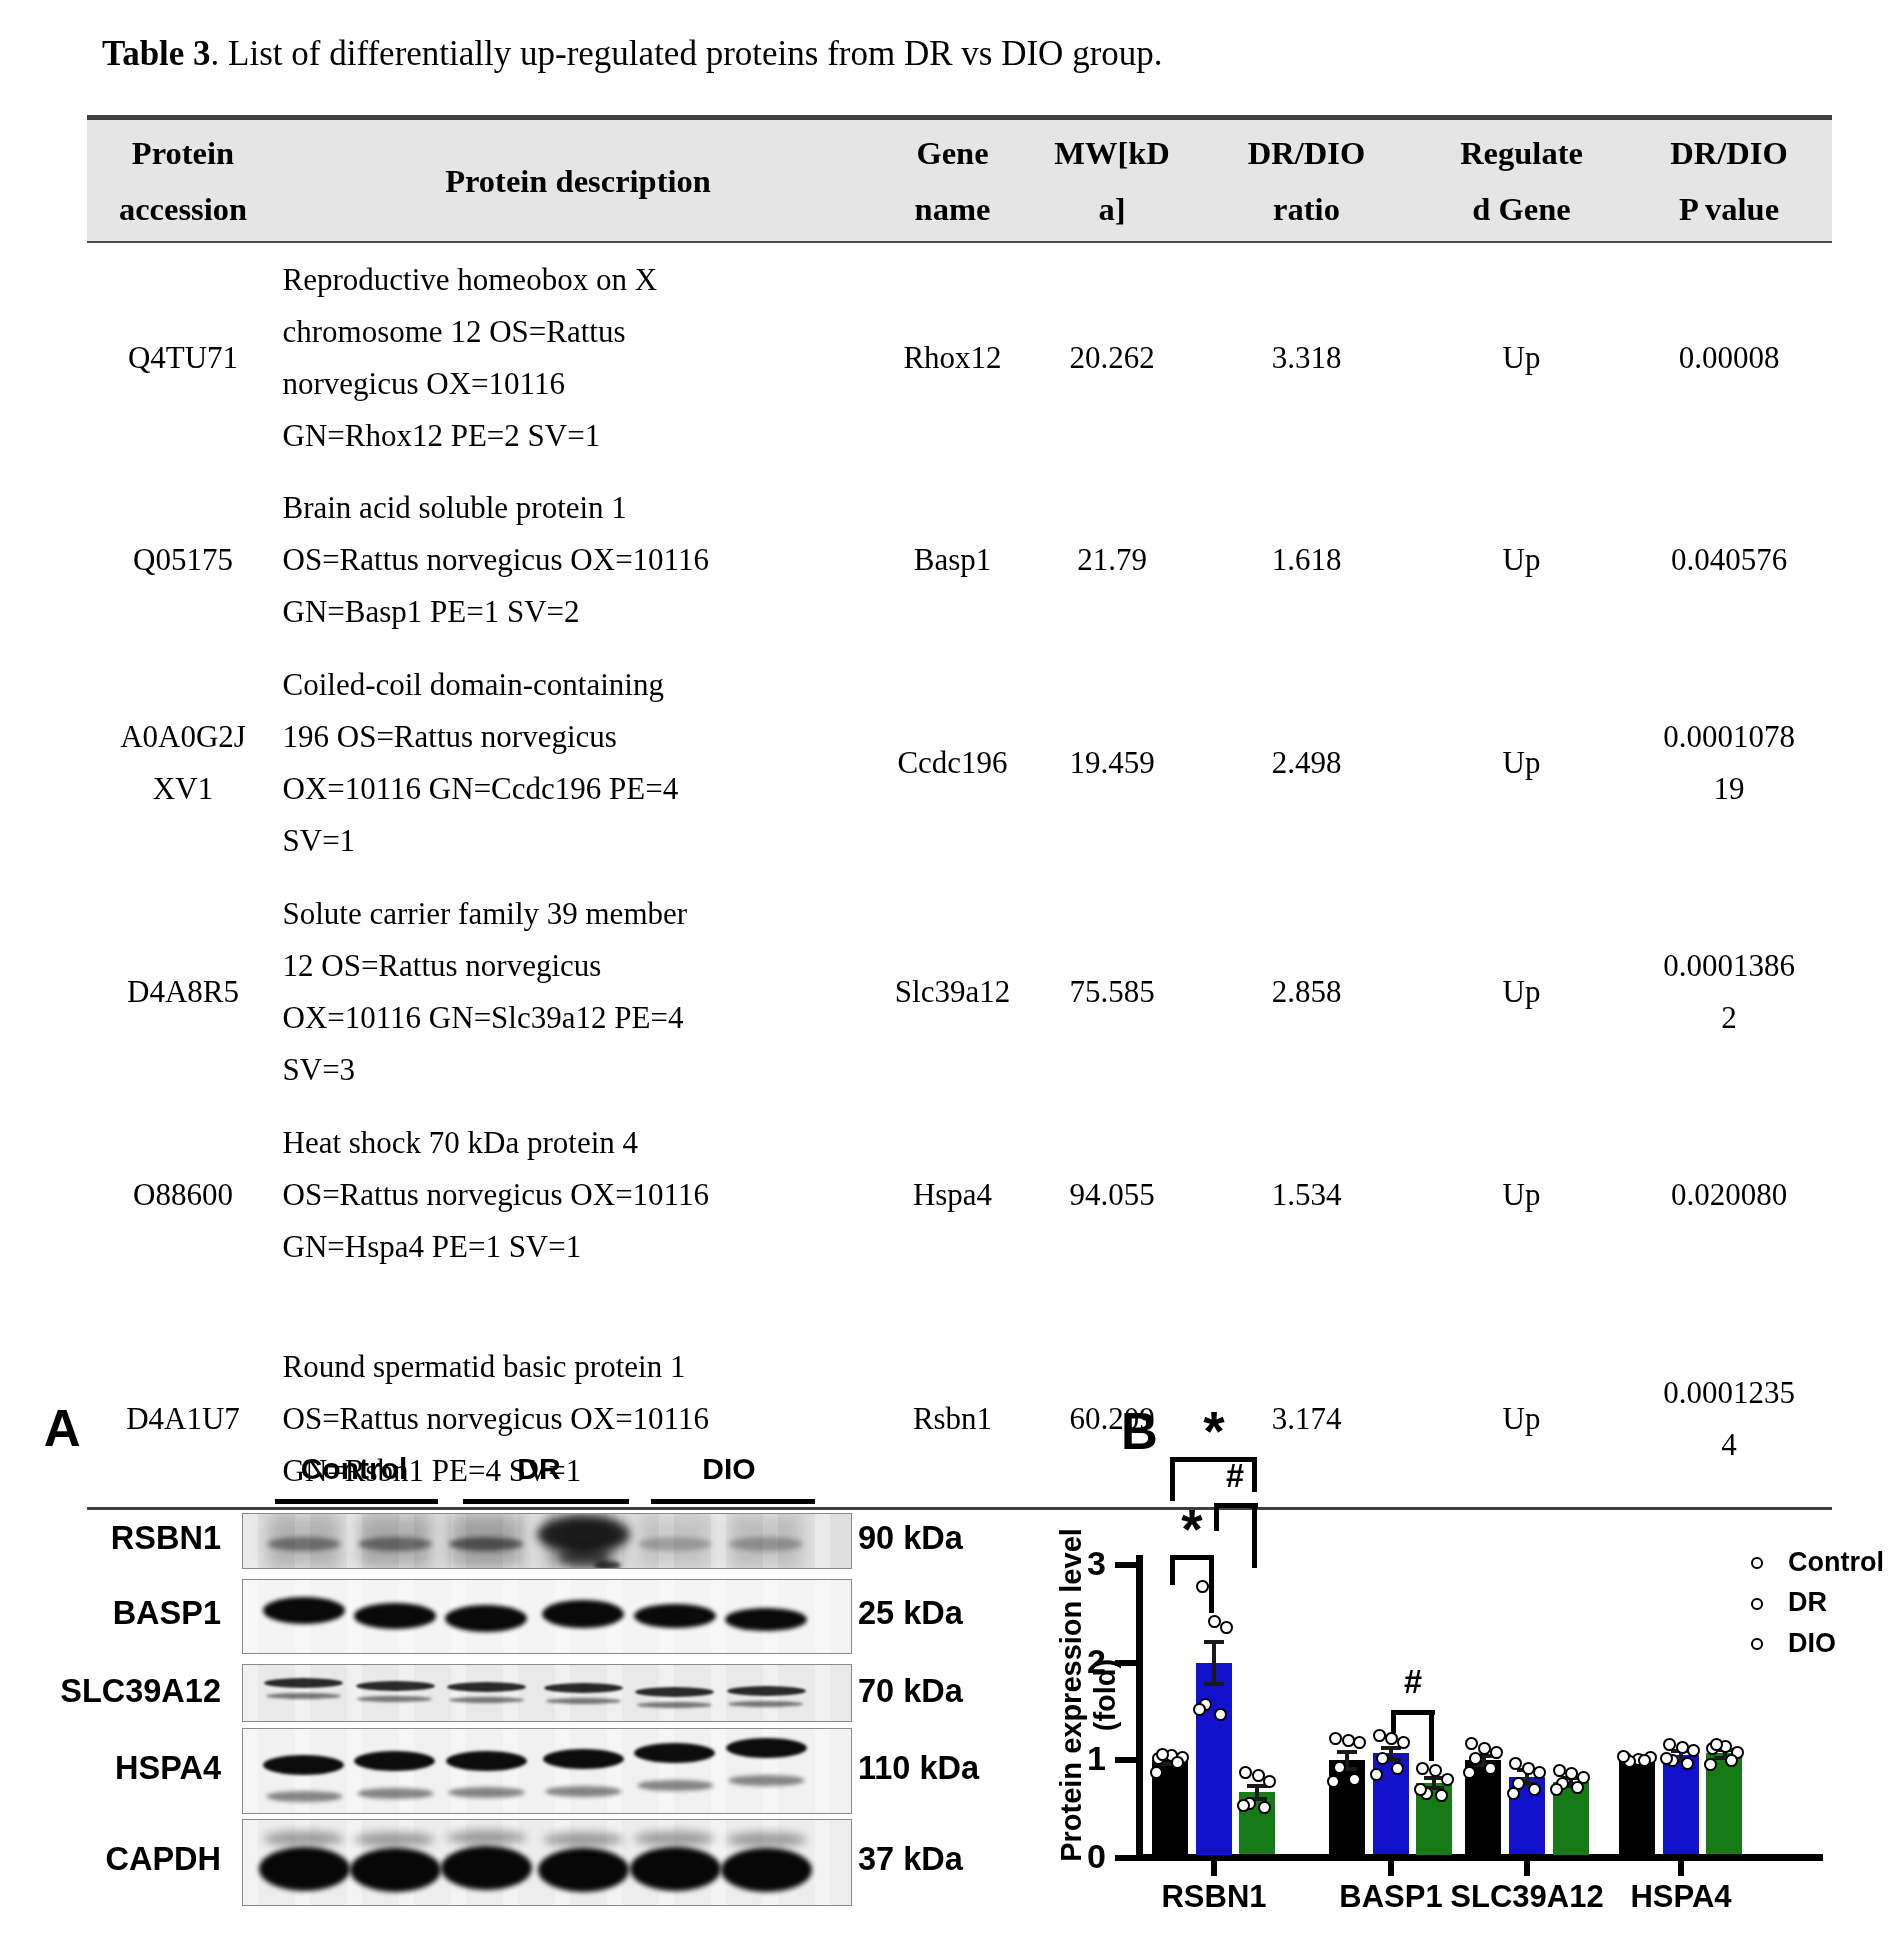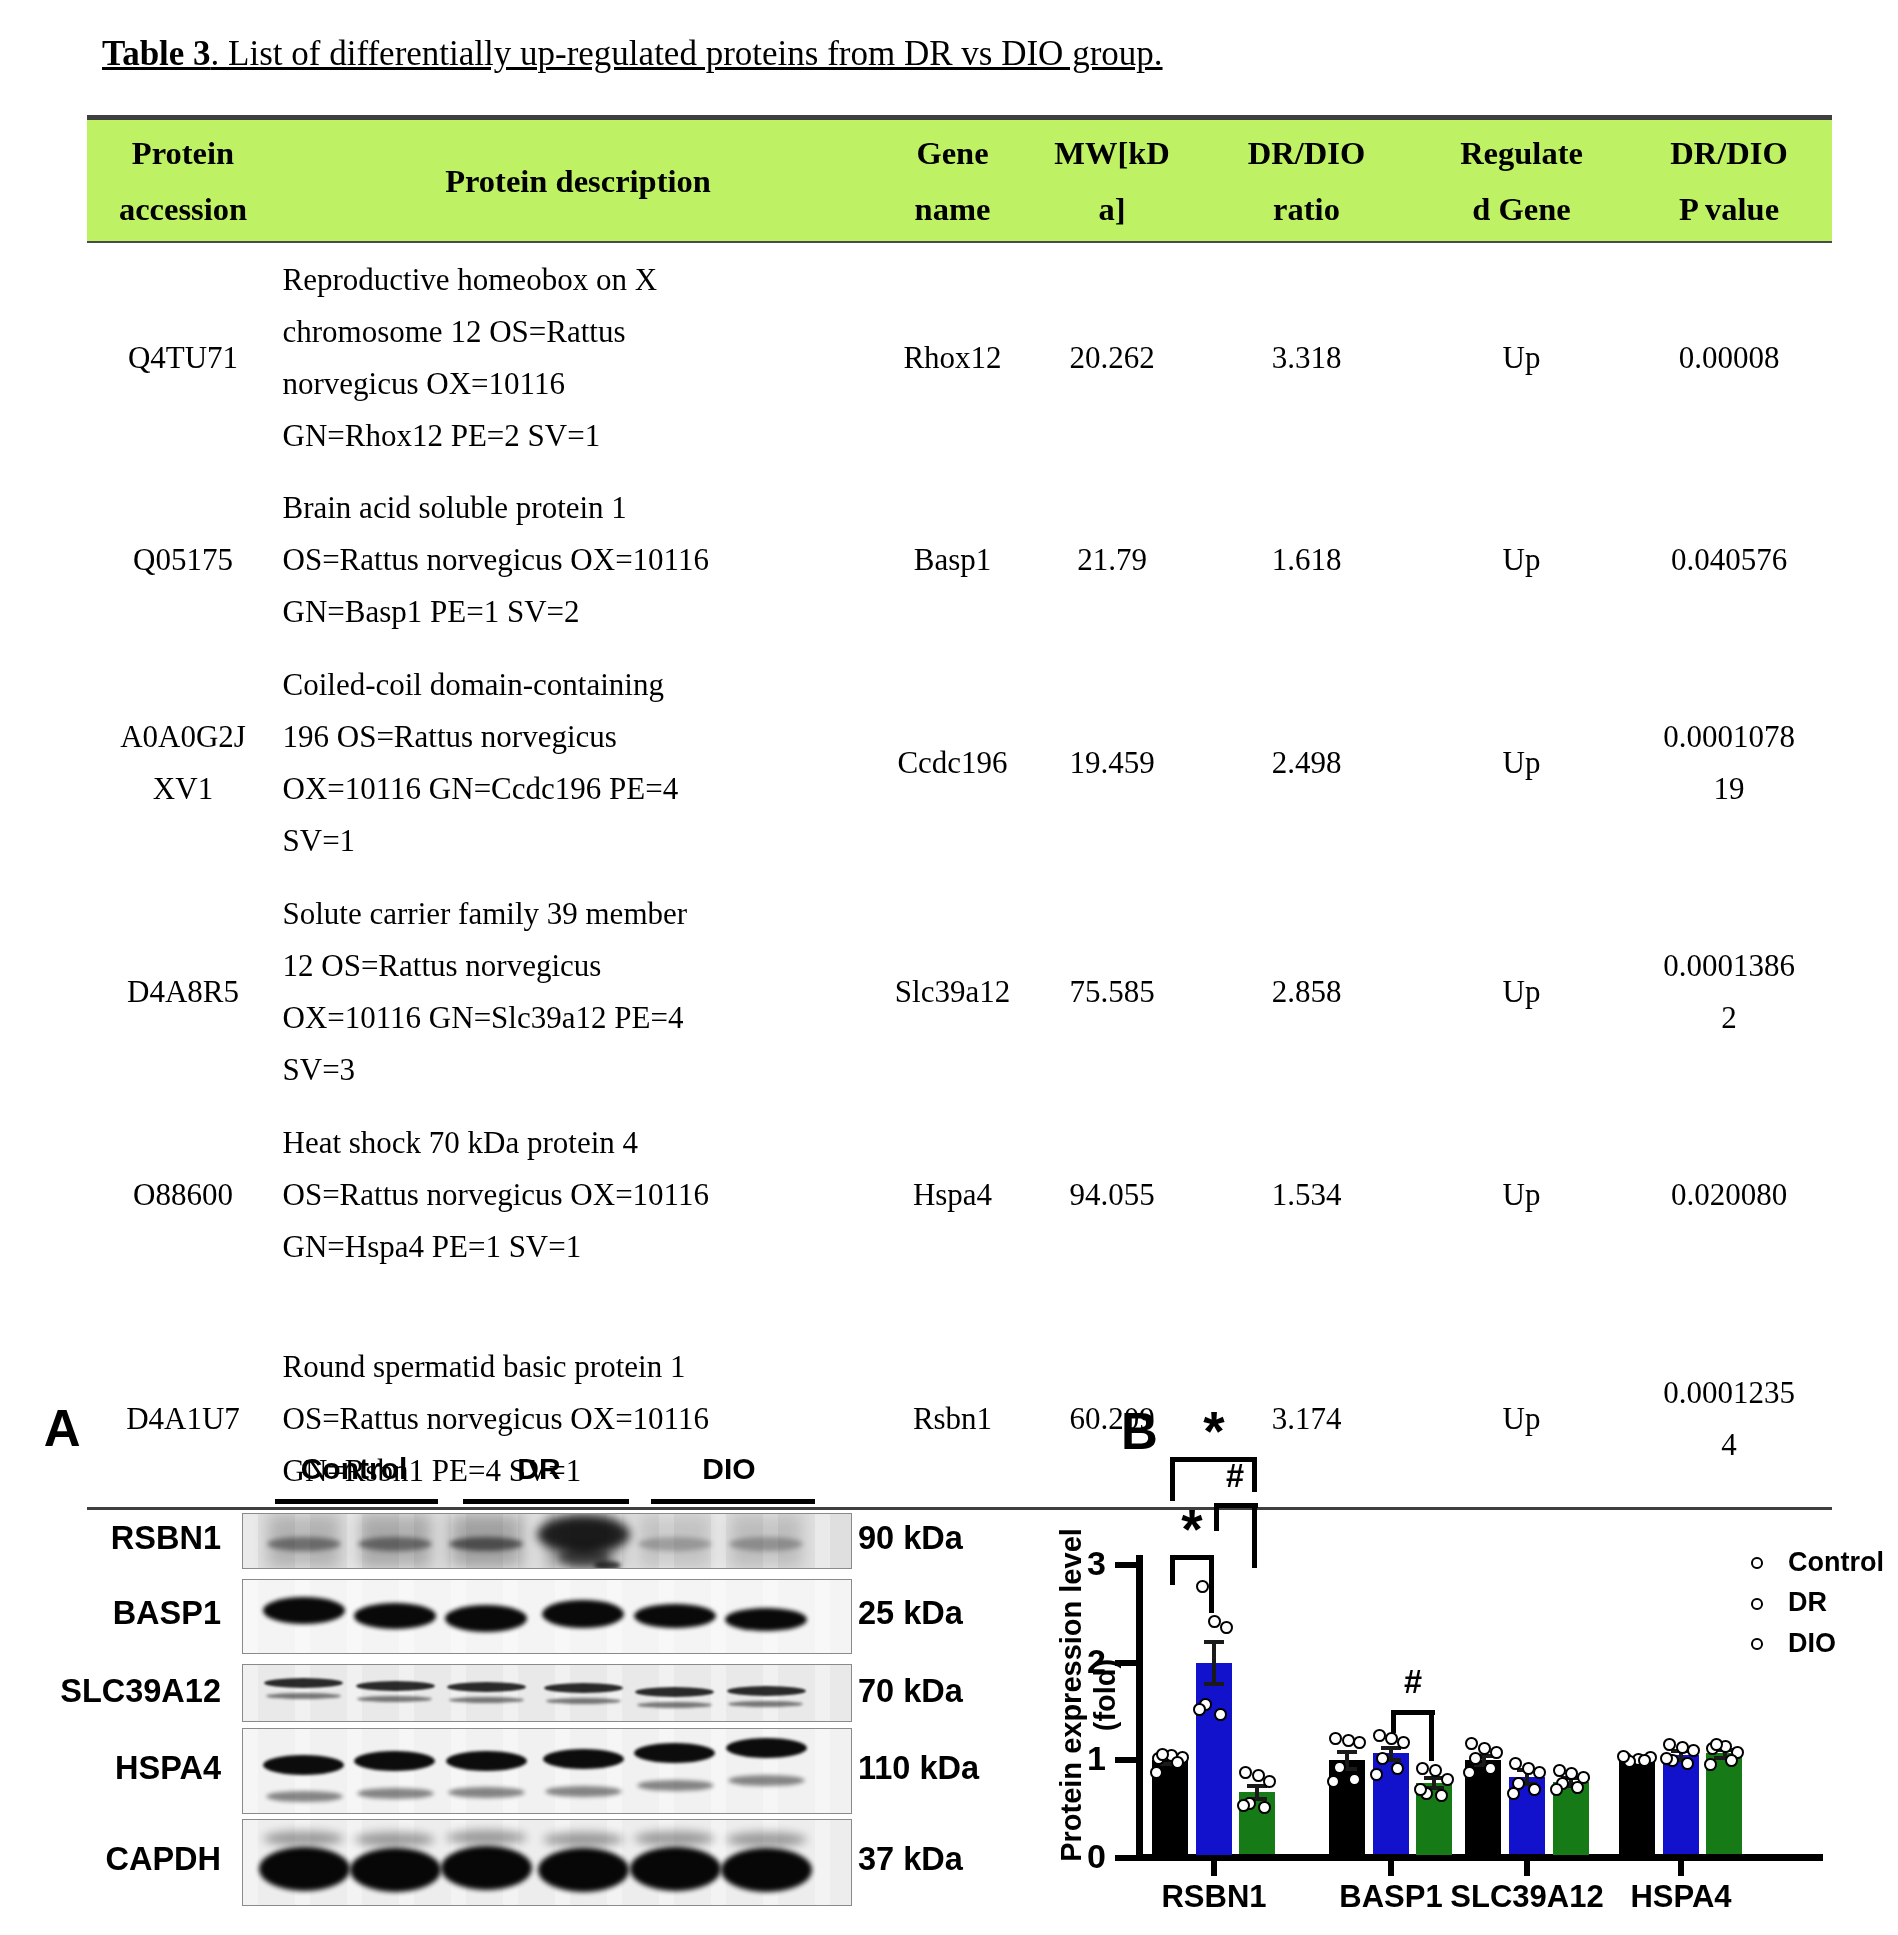--- a/index.html
+++ b/index.html
@@ -1,23 +1,23 @@
 <!DOCTYPE html>
 <html style="font-size:9.3px"><head>
 <meta charset="utf-8">
 <style>
   html,body{margin:0;padding:0;background:#ffffff;}
   #page{position:relative;width:1899px;height:1936px;background:#ffffff;overflow:hidden;
         font-family:"Liberation Serif", serif;color:#000;}
   
-  #title{position:absolute;left:102px;top:34px;font-size:35px;white-space:nowrap;text-decoration:underline;}
+  #title{position:absolute;left:102px;top:34px;font-size:35px;white-space:nowrap;}
   #title .tb{font-weight:bold;}
   #tablewrap{position:absolute;left:87px;top:115px;width:1744px;}
   table{border-collapse:collapse;width:1744px;table-layout:fixed;}
-  thead tr{background:#bef264;}
+  thead tr{background:#e5e5e5;}
   thead th{font-size:32.5px;font-weight:bold;line-height:56px;vertical-align:middle;
            white-space:pre-line;padding:4.6px 0;border-top:5.2px solid #3f3f3f;
            border-bottom:2.9px solid #4a4a4a;}
   tbody td{font-size:31px;line-height:52px;vertical-align:middle;text-align:center;
            white-space:pre-line;padding:10.4px 4.6px;}
   tbody td.desc{text-align:left;padding-left:3.5px;}
   tbody tr.gap-above td{padding-top:58px;}
   #tbl{border-bottom:3.5px solid #3f3f3f;}
   
   .panel{position:absolute;font-family:"Liberation Sans", sans-serif;}

